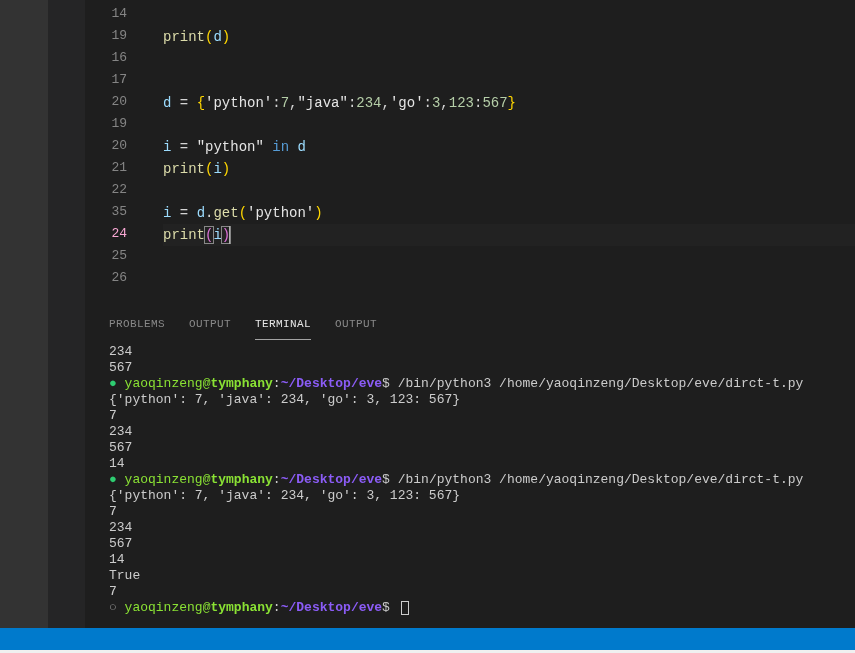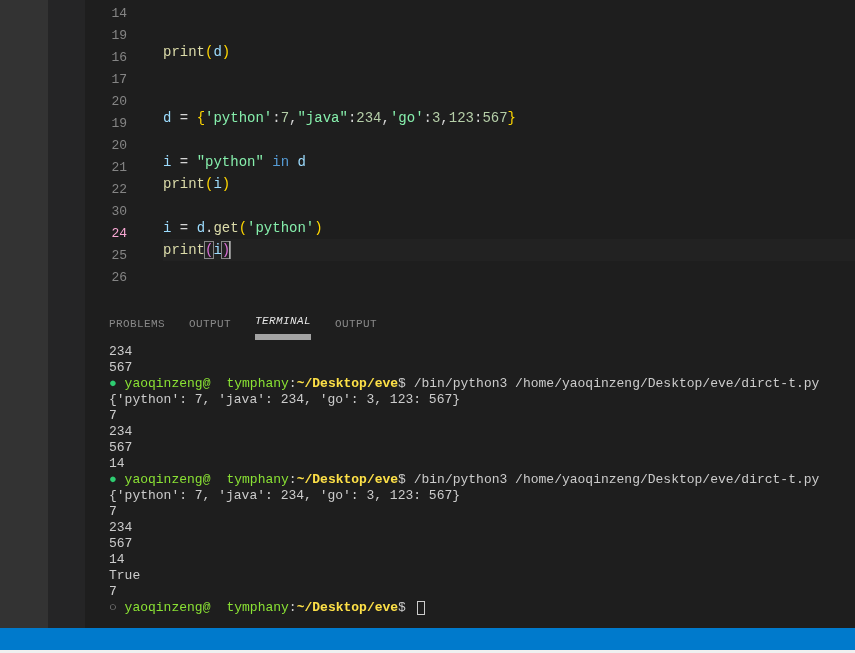--- a/index.html
+++ b/index.html
@@ -47,28 +47,28 @@
     padding-top: 3px;
   }
   .gutter .active { color: #f9a8d4; }
   .code {
     flex: 1;
     background: #1e1e1e;
     font-size: 14px;
     line-height: 22px;
     white-space: pre;
     padding-left: 18px;
-    padding-top: 19px;
+    padding-top: 4px;
   }
   .code .line { height: 22px; display: block; }
   .code .line.active { background: rgba(255,255,255,0.02); }
   .tok-fn   { color: #dcdcaa; }
   .tok-var  { color: #9cdcfe; }
   .tok-kw   { color: #569cd6; }
-  .tok-str  { color: #86efac; }
+  .tok-str  { color: #e5e5e5; }
   .tok-num  { color: #b5cea8; }
   .tok-punct{ color: #d4d4d4; }
   .tok-yell { color: #ffd700; }
   .tok-purp { color: #da70d6; }
   .cursor-box {
     display: inline-block;
     border: 1px solid #d4d4d4;
     width: 1px;
     height: 18px;
     vertical-align: middle;
@@ -102,36 +102,35 @@
     letter-spacing: 0.4px;
   }
   .panel-tab {
     cursor: pointer;
     height: 100%;
     display: flex;
     align-items: center;
   }
   .panel-tab.active {
     color: #e7e7e7;
-    border-bottom: 6px solid #a3a3a3;
-    font-style: italic;
+    border-bottom: 1px solid #a3a3a3;
   }
   .terminal {
     flex: 1;
     padding: 4px 10px 4px 24px;
     font-size: 13px;
     line-height: 16px;
     color: #cccccc;
     white-space: pre-wrap;
     font-family: 'Consolas','Monaco','Courier New',monospace;
     overflow: hidden;
   }
   .term-user { color: #8ae234; font-weight: normal;}
-  .term-host { color: #8ae234; font-weight: normal; margin-left: 16px;}
-  .term-path { color: #fde047; font-weight: bold;}
+  .term-host { color: #8ae234; font-weight: bold;}
+  .term-path { color: #8b5cf6; font-weight: bold;}
   .term-dot-green{ color:#2ecc71; }
   .term-dot-grey { color:#999; }
   .term-cursor {
     display: inline-block;
     width: 8px;
     height: 14px;
     border: 1px solid #ccc;
     vertical-align: middle;
     margin-left: 3px;
   }
@@ -156,21 +155,21 @@
     <div class="gutter" id="gutter">
         <div>14</div>
         <div>19</div>
         <div>16</div>
         <div>17</div>
         <div>20</div>
         <div>19</div>
         <div>20</div>
         <div>21</div>
         <div>22</div>
-        <div>30</div>
+        <div>35</div>
         <div class="active">24</div>
         <div>25</div>
         <div>26</div>
       </div>
     <div class="code" id="code"><span class="line"></span><span class="line"><span class="tok-fn">print</span><span class="tok-yell">(</span><span class="tok-var">d</span><span class="tok-yell">)</span></span><span class="line"></span><span class="line"></span><span class="line"><span class="tok-var">d</span><span class="tok-punct"> </span><span class="tok-punct">=</span><span class="tok-punct"> </span><span class="tok-yell">{</span><span class="tok-str">'python'</span><span class="tok-punct">:</span><span class="tok-num">7</span><span class="tok-punct">,</span><span class="tok-str">"java"</span><span class="tok-punct">:</span><span class="tok-num">234</span><span class="tok-punct">,</span><span class="tok-str">'go'</span><span class="tok-punct">:</span><span class="tok-num">3</span><span class="tok-punct">,</span><span class="tok-num">123</span><span class="tok-punct">:</span><span class="tok-num">567</span><span class="tok-yell">}</span></span><span class="line"></span><span class="line"><span class="tok-var">i</span><span class="tok-punct"> </span><span class="tok-punct">=</span><span class="tok-punct"> </span><span class="tok-str">"python"</span><span class="tok-punct"> </span><span class="tok-kw">in</span><span class="tok-punct"> </span><span class="tok-var">d</span></span><span class="line"><span class="tok-fn">print</span><span class="tok-yell">(</span><span class="tok-var">i</span><span class="tok-yell">)</span></span><span class="line"></span><span class="line"><span class="tok-var">i</span><span class="tok-punct"> </span><span class="tok-punct">=</span><span class="tok-punct"> </span><span class="tok-var">d</span><span class="tok-punct">.</span><span class="tok-fn">get</span><span class="tok-yell">(</span><span class="tok-str">'python'</span><span class="tok-yell">)</span></span><span class="line active"><span class="tok-fn">print</span><span class="tok-purp bracket-hl">(</span><span class="tok-var">i</span><span class="tok-purp bracket-hl">)</span><span class="cursor-box"></span></span><span class="line"></span><span class="line"></span></div>
   </div>
 </div>
 
 <div class="panel-wrap">
   <div class="activity-bar" style="height:100%;"></div>

